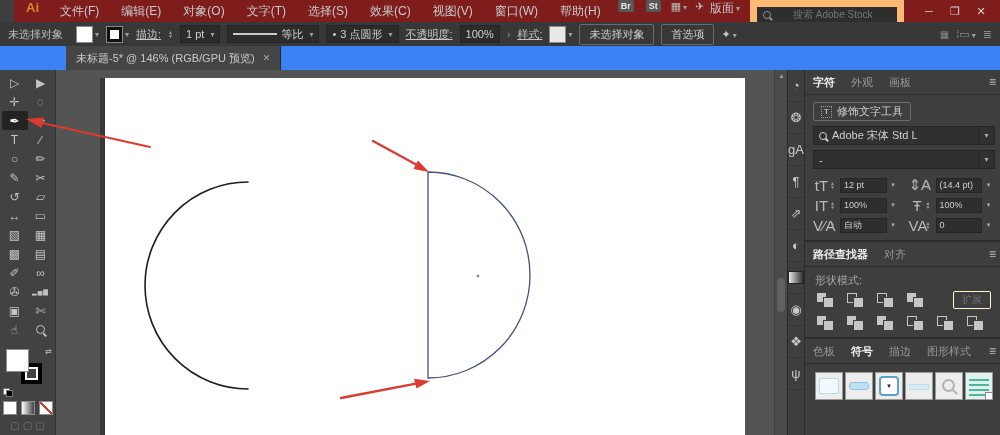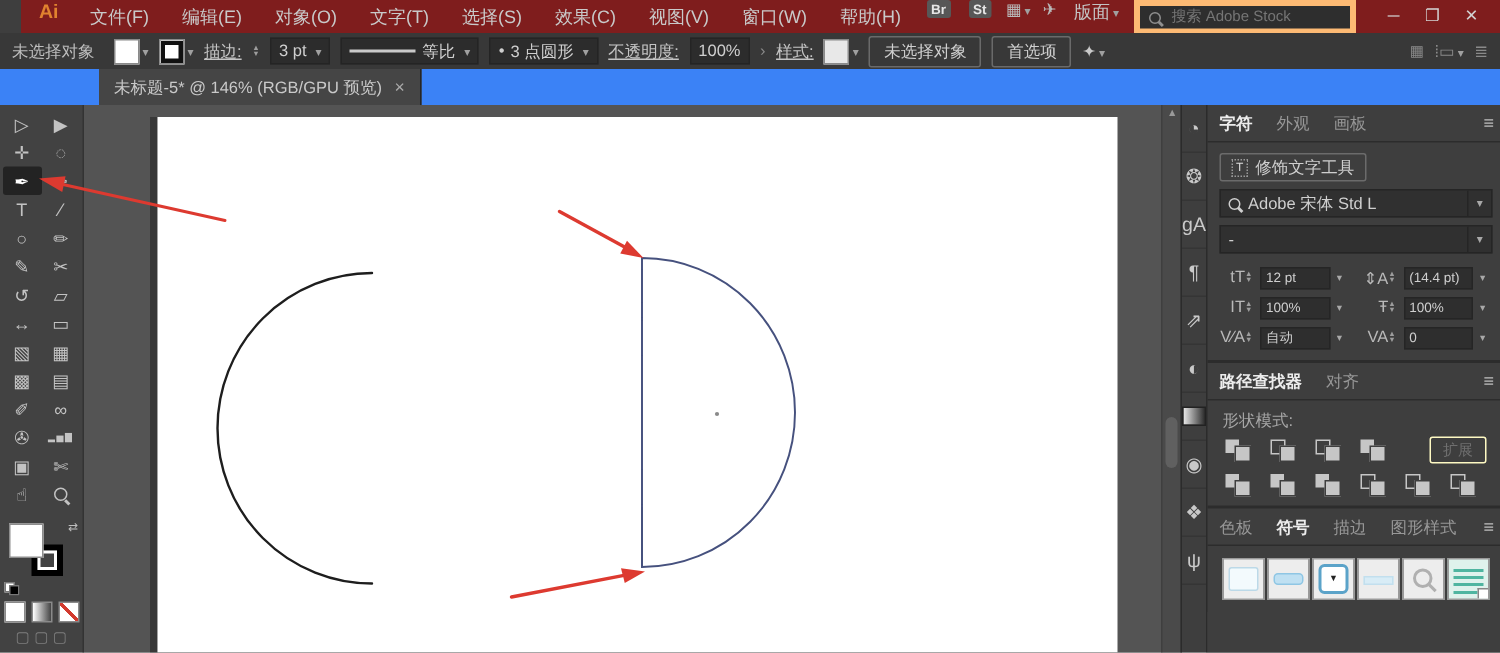--- a/index.html
+++ b/index.html
@@ -8,21 +8,21 @@
   
   .menubar{position:absolute;left:14px;top:0;right:0;height:22px;background:#7f1d1d;border-bottom:1px solid #2d2d2d;
            display:flex;align-items:flex-start;padding:0 6px;font-size:12px}
   .ai-logo{color:#e0822f;font-weight:bold;font-size:13px;padding:0 10px 0 6px;letter-spacing:0}
   .menu-item{padding:0 11px;height:22px;line-height:22px;cursor:default;white-space:nowrap}
   .badge{background:#575757;color:#e6e6e6;font-size:9px;border-radius:2px;padding:1px 3px;margin:0 6px;font-weight:bold}
   .mb-ico{color:#b9b9b9;font-size:11px;margin:0 4px}
   .chv{font-size:8px;color:#a0a0a0;margin-left:2px}
   .spacer{flex:1}
   .layout-switch{display:flex;align-items:center;font-size:12px;color:#c3c3c3;margin-right:10px}
-  .searchbox{display:flex;align-items:center;gap:5px;background:#2e2e2e;border:4px solid #fdba74;height:15px;
+  .searchbox{display:flex;align-items:center;gap:20px;background:#2e2e2e;border:7px solid #fdba74;height:15px;
              padding:0 6px;width:128px;color:#8f8f8f}
   .searchbox input{background:transparent;border:none;outline:none;color:#9a9a9a;font-size:10px;width:100%}
   .mag{display:inline-block;width:6px;height:6px;border:1.5px solid currentColor;border-radius:50%;position:relative;flex:none}
   .mag::after{content:"";position:absolute;width:4px;height:1.5px;background:currentColor;transform:rotate(45deg);right:-3px;bottom:-2px}
   .winbtns{display:flex;align-items:center;gap:0;margin-left:12px}
   .winbtn{width:26px;text-align:center;font-size:11px;color:#d2d2d2;height:22px;line-height:22px}
   
   .controlbar{position:absolute;left:0;top:22px;right:0;height:24px;background:#383838;border-bottom:1px solid #292929;
               display:flex;align-items:center;padding:0 8px;font-size:11px;gap:7px}
   .cb-status{color:#bdbdbd;margin-right:6px}
@@ -85,21 +85,21 @@
   .pmenu{margin-left:auto;padding-right:7px;color:#bdbdbd;font-size:12px}
   .ttbtn{margin:7px 8px 5px;display:inline-flex;align-items:center;gap:5px;border:1px solid #6b6b6b;border-radius:2px;
          height:17px;padding:0 7px;color:#cfcfcf;width:fit-content}
   .ttbtn .tt{border:1px dotted #9a9a9a;font-size:8px;line-height:8px;padding:1px 2px;color:#ddd}
   .combo{margin:0 8px 5px;height:17px;background:#303030;border:1px solid #252525;display:flex;align-items:center;gap:5px;
          padding:0 0 0 5px;color:#cfcfcf;overflow:hidden}
   .combo .val{flex:1;white-space:nowrap;overflow:hidden}
   .combo .dd{width:15px;align-self:stretch;display:flex;align-items:center;justify-content:center;border-left:1px solid #252525;color:#a8a8a8;font-size:8px}
   .fields{display:grid;grid-template-columns:1fr 1fr;gap:4px 9px;margin:3px 8px 7px}
   .fld{display:flex;align-items:center;height:16px}
-  .fld .fg{width:17px;font-size:11px;color:#b9b9b9;text-align:right;flex:none}
+  .fld .fg{width:17px;font-size:15px;color:#b9b9b9;text-align:center;flex:none}
   .fld.us .fg{}
   .fld .stp{width:8px;flex:none;margin-right:2px}
   .fld .val{flex:1;background:#2e2e2e;border:1px solid #252525;height:13px;line-height:13px;padding:0 3px;
             color:#cfcfcf;font-size:9px;white-space:nowrap;overflow:hidden;min-width:0}
   .fld .dd{width:13px;text-align:center;color:#a8a8a8;font-size:7px;flex:none}
   .section{border-top:2px solid #2c2c2c}
   .plabel{color:#a5a5a5;margin:6px 10px 3px}
   .pfrow{display:flex;align-items:center;gap:13px;margin:3px 12px 7px}
   .pfi{width:17px;height:14px;position:relative;flex:none}
   .pfi i{position:absolute;display:block;width:9px;height:9px;background:#c6c6c6}
@@ -164,21 +164,21 @@
 <div class="controlbar">
   <span class="cb-status">未选择对象</span>
   <span><span class="swatch"></span><span class="chv">▾</span></span>
   <span><span class="swatch stroke-proxy"></span><span class="chv">▾</span></span>
   <span class="underlined">描边:</span>
   <span class="stp">
       <i>▲</i>
       <i>▼</i>
     </span>
   <span class="well">
-    <span>3 pt</span>
+    <span>1 pt</span>
       <span class="chv">▾</span>
   </span>
   <span class="well">
     <span class="profile-line"></span>
     <span>等比</span>
       <span class="chv">▾</span>
   </span>
   <span class="well">
     <span>•</span>
     <span>3 点圆形</span>

